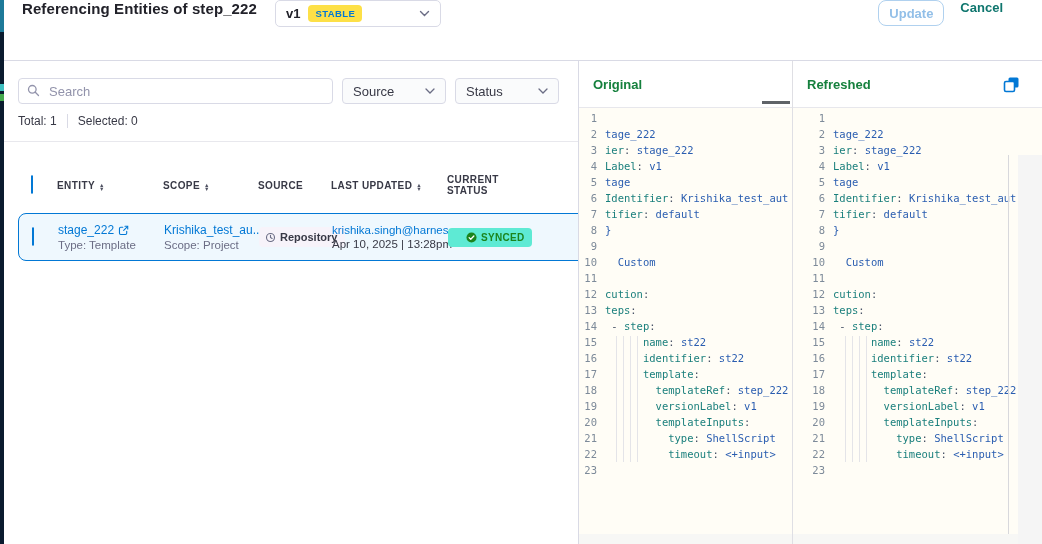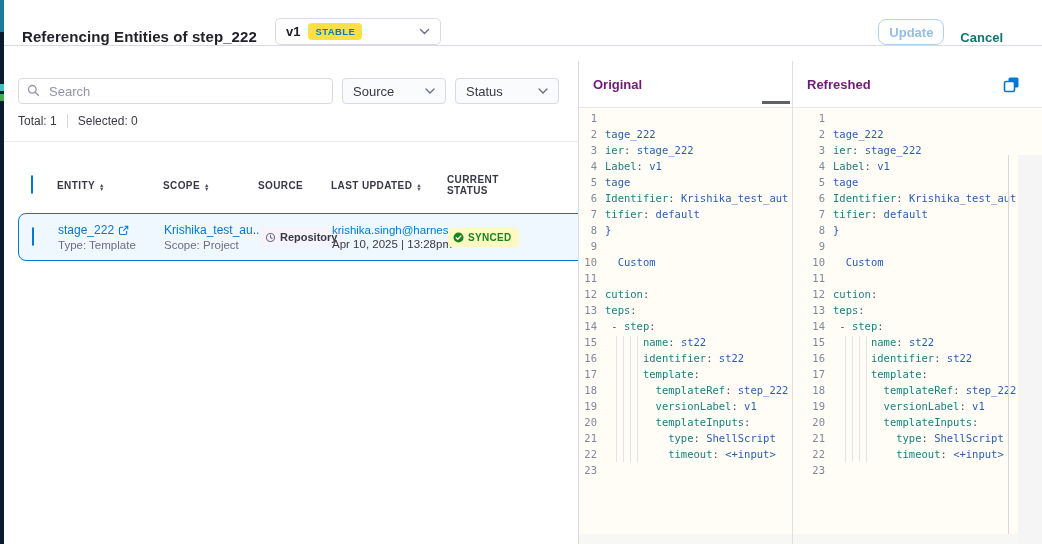--- a/index.html
+++ b/index.html
@@ -9,22 +9,22 @@
 
   
   .sliver { position:absolute; left:0; top:0; width:4px; height:544px; background:#0a1b2e; }
   .sliver .seg-top { position:absolute; left:0; top:0; width:4px; height:32px; background:#1d7a99; }
   .sliver .mark1 { position:absolute; left:0; top:84px; width:4px; height:7px; background:#3dbfc0; }
   .sliver .mark2 { position:absolute; left:0; top:94px; width:4px; height:7px; background:#44a94d; }
 
   .modal { position:absolute; left:4px; top:0; right:0; bottom:0; background:#fff; border-radius:8px 0 0 0; }
 
   
-  .modal-header { position:absolute; left:0; right:0; top:0; height:46px;
-                  border-bottom:1px solid #d9dae5; display:flex; align-items:flex-end; padding:0 16px 0 18px; }
+  .modal-header { position:absolute; left:0; right:0; top:0; height:61px;
+                  border-bottom:1px solid #d9dae5; display:flex; align-items:flex-start; padding:0 16px 0 18px; }
   .page-title { font-size:15px; font-weight:700; color:#22222a; letter-spacing:.1px; }
   .version-select { margin-left:18px; width:166px; height:27px; background:#fff; border:1px solid #d9dae6;
                     border-radius:5px; display:flex; align-items:center; padding:0 10px; cursor:pointer; }
   .version-text { font-size:13px; font-weight:600; color:#22222a; }
   .stable-badge { margin-left:8px; background:#fde047; color:#0278d5; font-size:9.5px; font-weight:700;
                   letter-spacing:.4px; padding:3px 7px; border-radius:4px; }
   .version-select .chev { margin-left:auto; }
   .spacer { flex:1; }
   .update-btn { width:66px; height:26px; border:1px solid #b0d1ef; background:#fff; color:#92bfe8;
                 font-size:13px; font-weight:600; border-radius:8px; font-family:Liberation Sans, sans-serif; }
@@ -57,32 +57,32 @@
 
   .row { display:flex; align-items:center; margin:17px 20px 0 14px; height:48px;
          background:#eff8fe; border:1px solid #0278d5; border-radius:8px; padding:0 10px 0 13px; cursor:pointer; }
   .cell-2l .l1 { font-size:12px; font-weight:500; color:#0278d5; display:flex; align-items:center; gap:4px; }
   .cell-2l .l2 { font-size:11.5px; color:#6b6d85; margin-top:2px; }
   .link { cursor:pointer; white-space:nowrap; overflow:hidden; }
   .chip { display:inline-flex; align-items:center; gap:4px; background:#f7f3fa; border-radius:4px;
           padding:4px 8px 4px 6px; font-size:11px; font-weight:600; color:#383946; }
   .upd .l1 { color:#0278d5; font-size:11.5px; font-weight:500; white-space:nowrap; }
   .upd .l2 { color:#383946; font-size:11.5px; margin-top:2px; white-space:nowrap; }
-  .status-badge { display:inline-flex; align-items:center; gap:4px; background:#fef9c3; border-radius:4px;
-                  padding:4px 8px 4px 5px; font-size:10px; font-weight:700; color:#1b841d; letter-spacing:.3px; }
+  .status-badge { display:inline-flex; align-items:center; gap:4px; background:#5eead4; border-radius:4px;
+                  padding:4px 8px 4px 18px; font-size:10px; font-weight:700; color:#1b841d; letter-spacing:.3px; }
 
   
   .code-section { position:absolute; left:574px; top:61px; right:0; bottom:0; display:flex;
                   border-left:1px solid #d9dae5; background:#fff; }
   .code-col { position:relative; display:flex; flex-direction:column; }
   .code-col.orig { width:214px; border-right:1px solid #dfdfe4; }
   .code-col.refresh { flex:1; }
   .code-head { height:47px; border-bottom:1px solid #e7e7ec; display:flex; align-items:center;
                padding:0 14px; background:#fff; }
-  .code-title { font-size:13px; font-weight:700; color:#701a75; }
+  .code-title { font-size:13px; font-weight:700; color:#15803d; }
   .copy-btn { margin-left:auto; margin-right:8px; cursor:pointer; display:flex; }
   .code-body { position:relative; flex:1; overflow:hidden; background:#fffdf6; padding-top:2px;
                font-family:"DejaVu Sans Mono", monospace; font-size:10.5px; }
   .code-line { display:flex; height:16px; line-height:16px; white-space:pre; }
   .ln { text-align:right; color:#7d8a99; flex:none; }
   .orig .ln { width:26px; padding-right:8px; }
   .refresh .ln { width:40px; padding-right:8px; }
   .code-text { flex:none; white-space:pre; }
   .tk-key { color:#1a7f7c; } .tk-val { color:#2a5db0; } .tk-p { color:#4a5568; }
   .guide { position:absolute; width:1px; background:#e4e4e8; top:228px; height:126px; }

